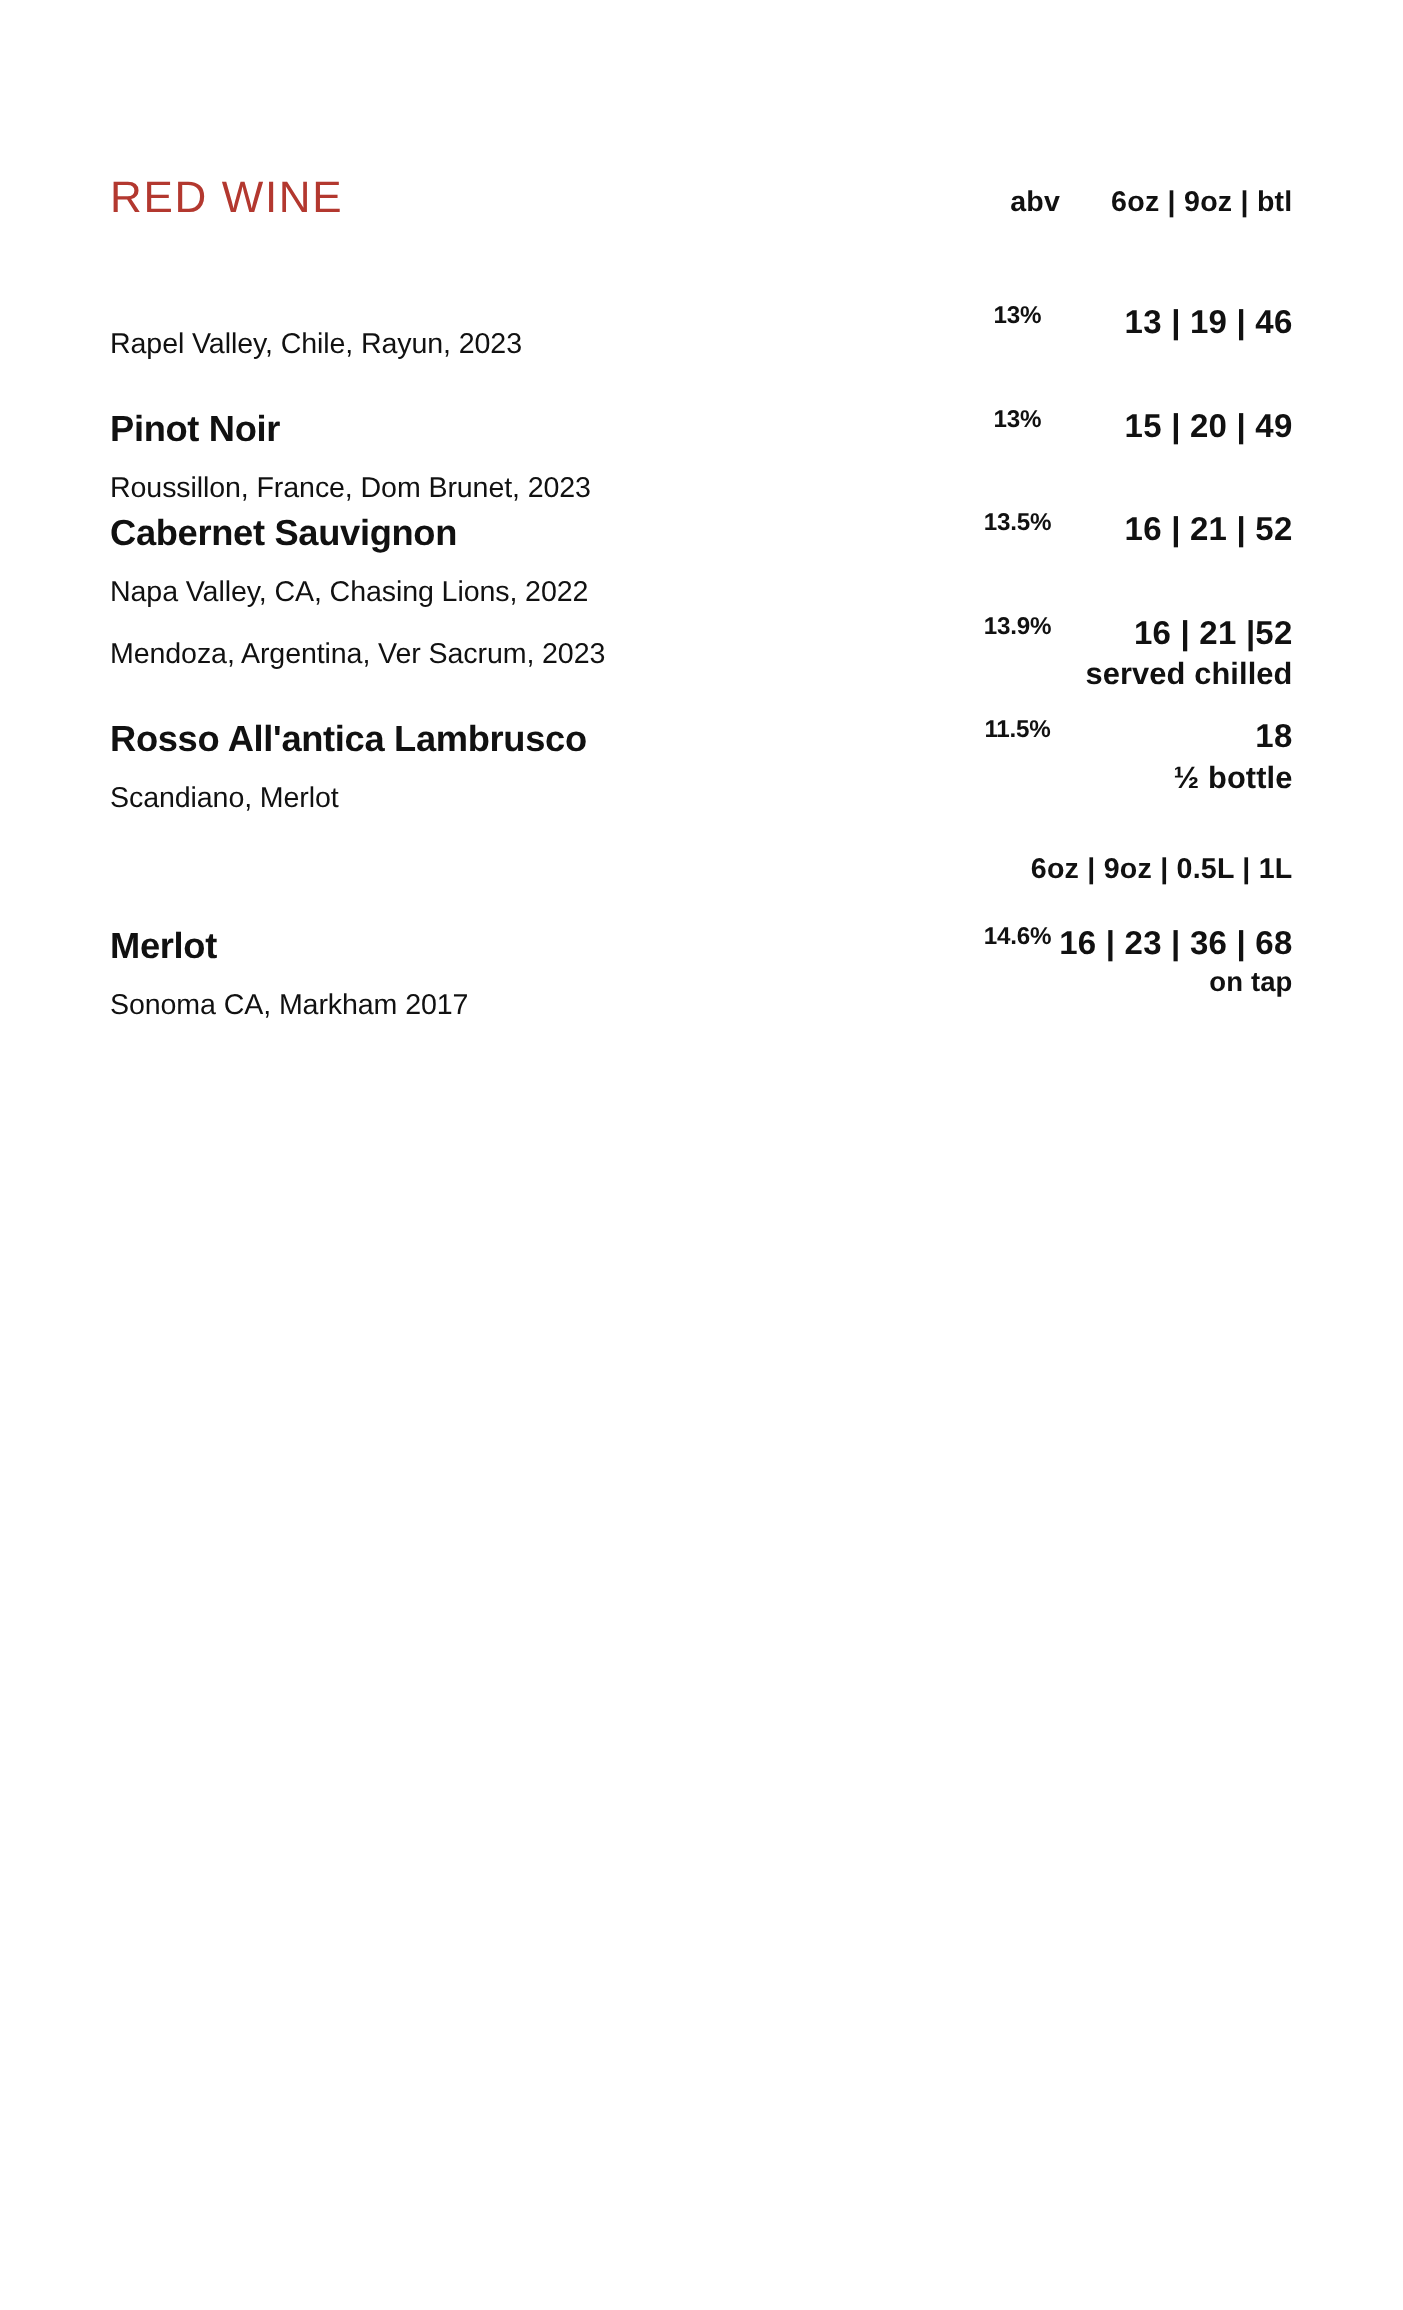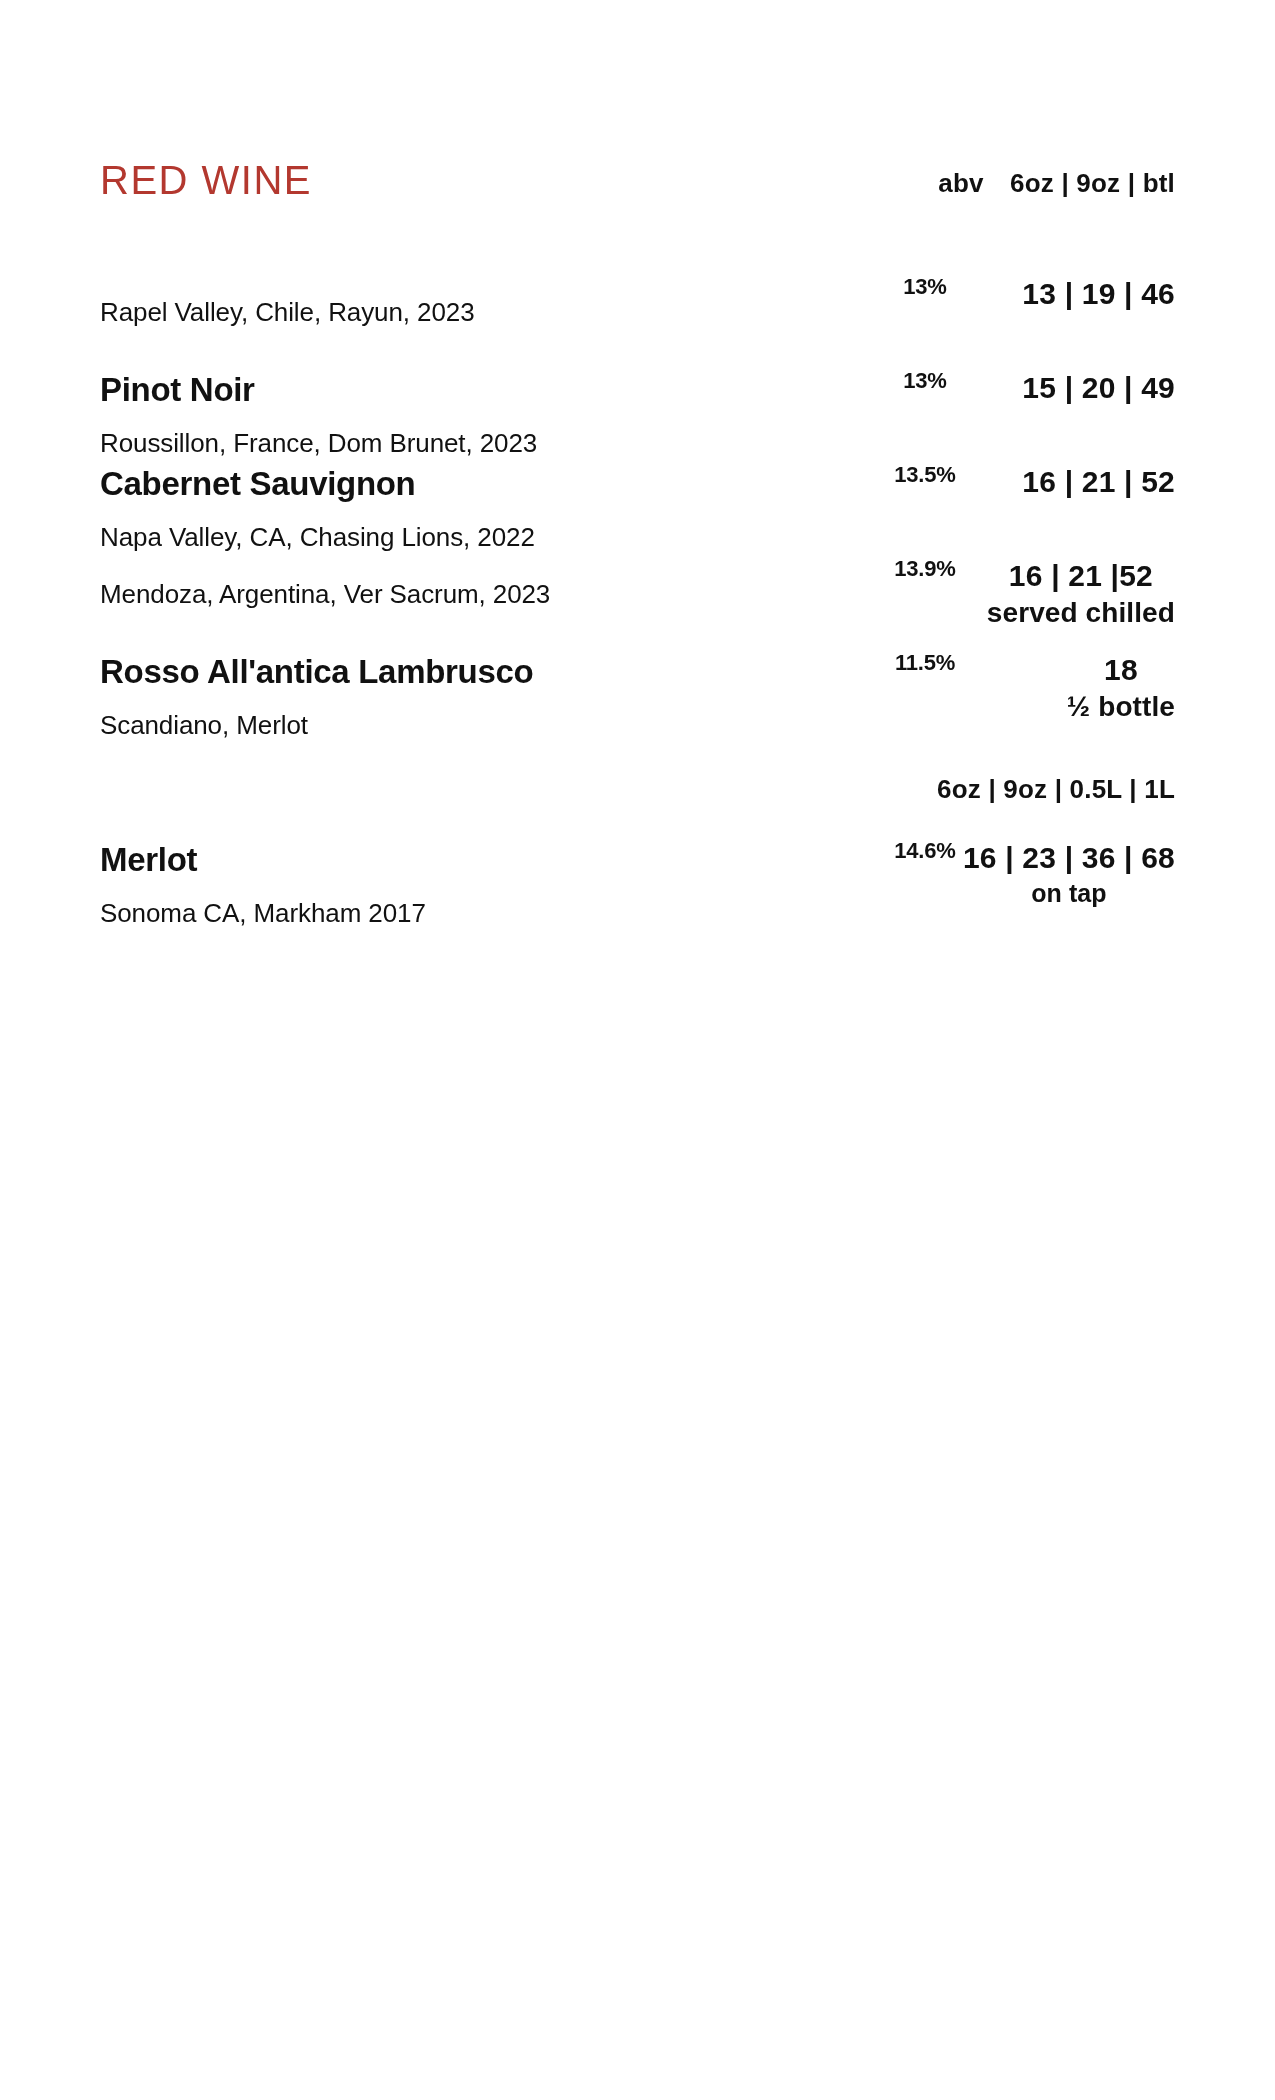--- a/index.html
+++ b/index.html
@@ -34,21 +34,21 @@
     left: 0;
     top: 8px;
     font-size: 40px;
     letter-spacing: 1.5px;
     font-weight: 400;
     color: #b3382f;
     white-space: nowrap;
   }
   .col-head-abv {
     position: absolute;
-    left: 776px;
+    left: 756px;
     top: 18px;
     width: 170px;
     text-align: center;
     font-size: 26px;
     font-weight: 700;
     letter-spacing: 0.2px;
   }
   .col-head-prices {
     position: absolute;
     right: 0;
@@ -100,21 +100,21 @@
     text-align: center;
     font-size: 22px;
     font-weight: 800;
     letter-spacing: -0.2px;
   }
 
   .wine-price-block {
     position: absolute;
     right: 0;
     top: -2px;
-    text-align: center;
+    text-align: right;
   }
   .wine-price {
     font-size: 30px;
     font-weight: 700;
     line-height: 1.2;
     letter-spacing: 0.2px;
     white-space: nowrap;
   }
   .wine-note {
     font-size: 28px;

